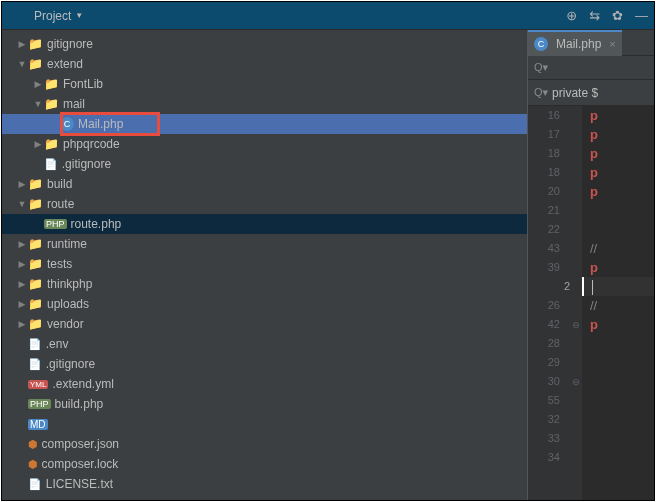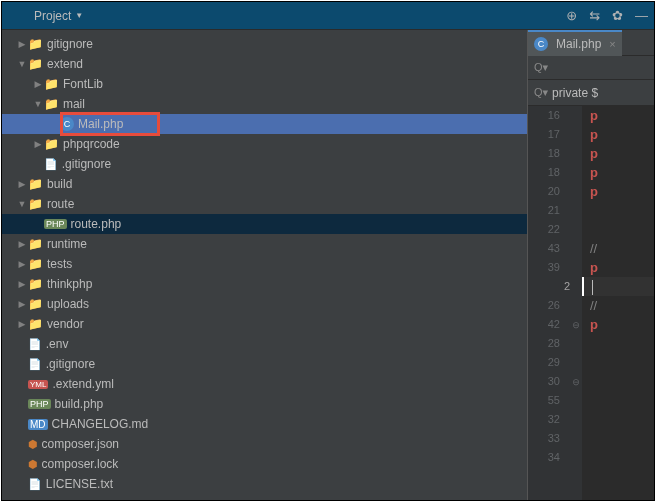--- a/index.html
+++ b/index.html
@@ -181,21 +181,20 @@
         <div class="tree-row">
           <span class="indent" style="width: 8px;"></span>
           <span class="arrow none"></span>
           <span class="file-icon php">PHP</span>
           <span>build.php</span>
         </div>
         <div class="tree-row">
           <span class="indent" style="width: 8px;"></span>
           <span class="arrow none"></span>
           <span class="file-icon md">MD</span>
-          <span>CHANGELOG.md</span>
         </div>
         <div class="tree-row">
           <span class="indent" style="width: 8px;"></span>
           <span class="arrow none"></span>
           <span class="file-icon json">⬢</span>
           <span>composer.json</span>
         </div>
         <div class="tree-row">
           <span class="indent" style="width: 8px;"></span>
           <span class="arrow none"></span>

